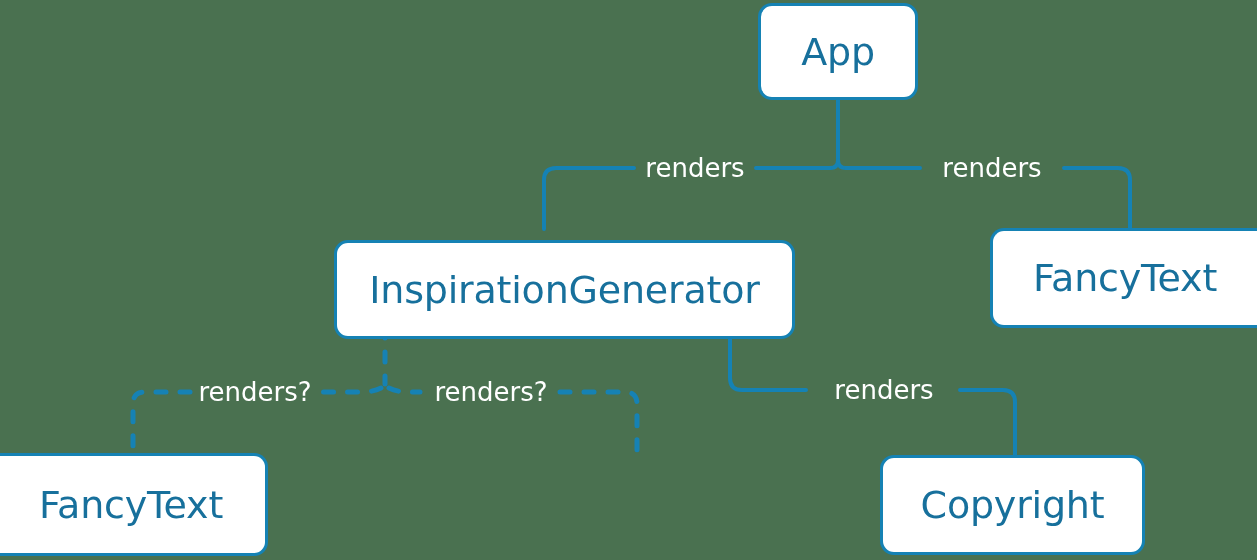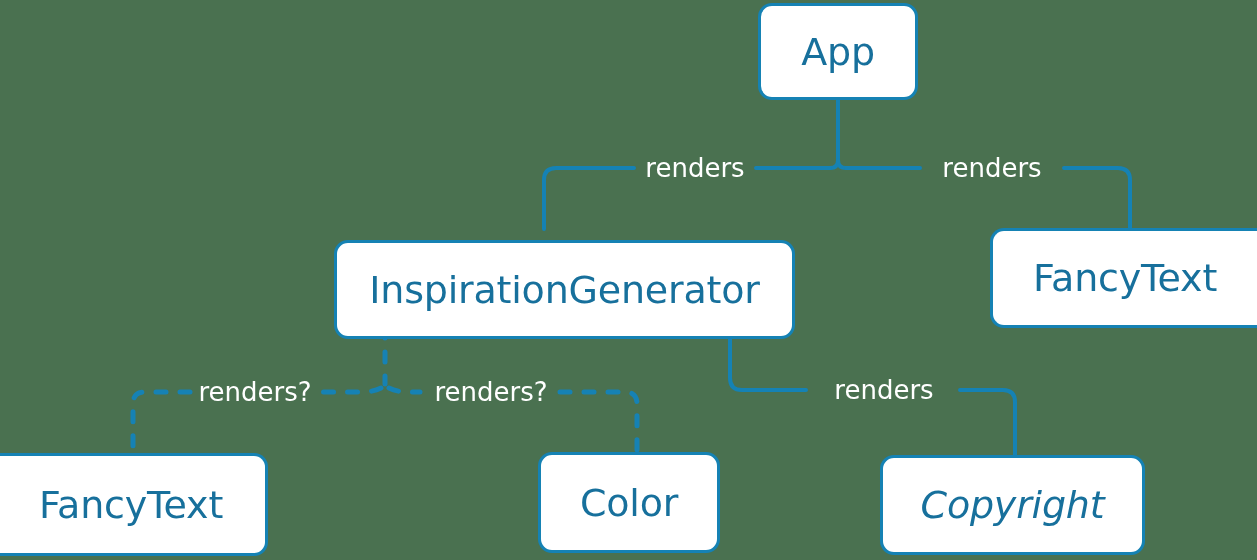--- a/index.html
+++ b/index.html
@@ -45,21 +45,21 @@
     white-space: nowrap;
     text-align: center;
   }
   .node-app        { left: 758px; top: 3px;   width: 160px; height: 97px; }
   .node-ig         { left: 334px; top: 229px; width: 461px; height: 99px; margin-top: 11px; }
   .node-fancy-right{ left: 990px; top: 228px; width: 267px; height: 100px;
                      border-right: none; border-top-right-radius: 0; border-bottom-right-radius: 0; }
   .node-fancy-bl   { left: -3px;  top: 453px; width: 271px; height: 103px;
                      border-left: none; border-top-left-radius: 0; border-bottom-left-radius: 0; }
   .node-color      { left: 538px; top: 452px; width: 182px; height: 101px; }
-  .node-copyright  { left: 880px; top: 455px; width: 265px; height: 100px; font-style: italic; }
+  .node-copyright  { left: 880px; top: 455px; width: 265px; height: 100px; }
 
   .edge-label {
     position: absolute;
     color: #ffffff;
     font-size: 26px;
     line-height: 1;
     white-space: nowrap;
     z-index: 2;
     transform: translate(-50%, -50%);
   }
@@ -106,21 +106,18 @@
   </div>
 
   <div class="node node-fancy-right">
     <span class="node-label">FancyText</span>
   </div>
 
   <div class="node node-fancy-bl">
     <span class="node-label">FancyText</span>
   </div>
 
-  <div class="node node-color">
-    <span class="node-label">Color</span>
-  </div>
 
   <div class="node node-copyright">
     <span class="node-label">Copyright</span>
   </div>
 
 </div>
 
 </body></html>

